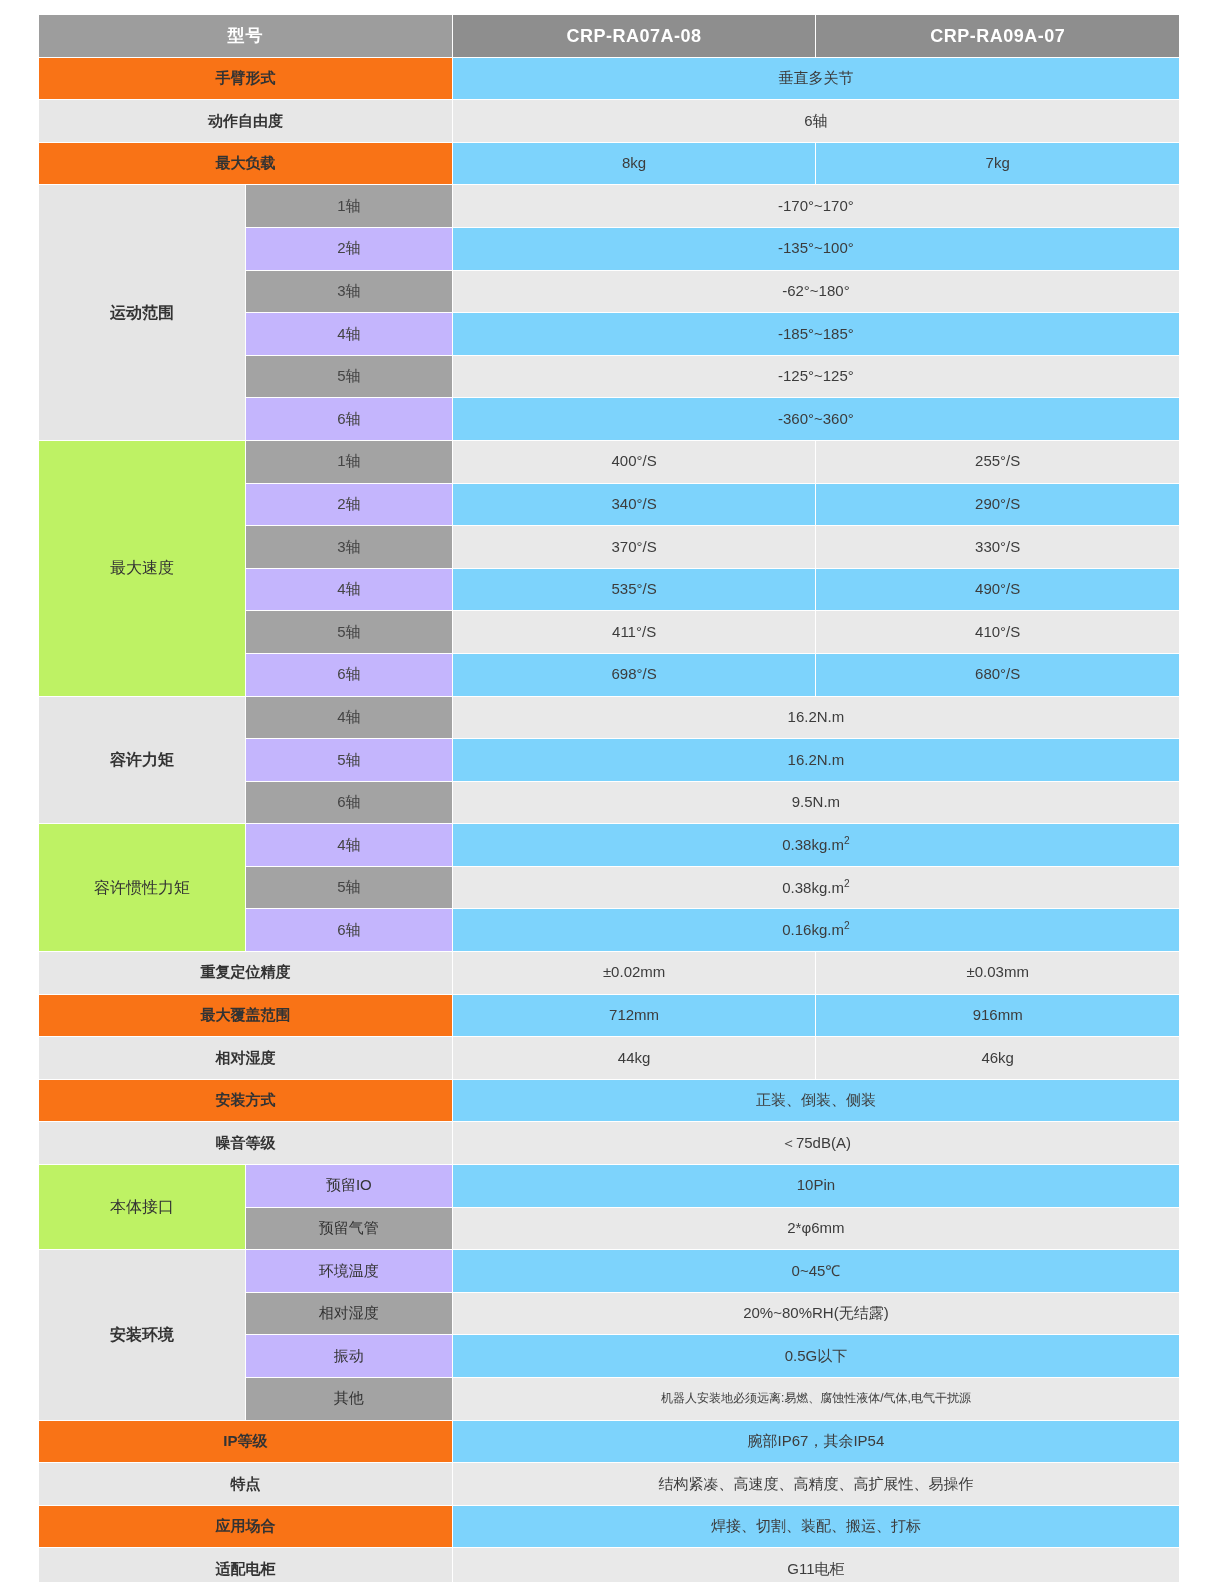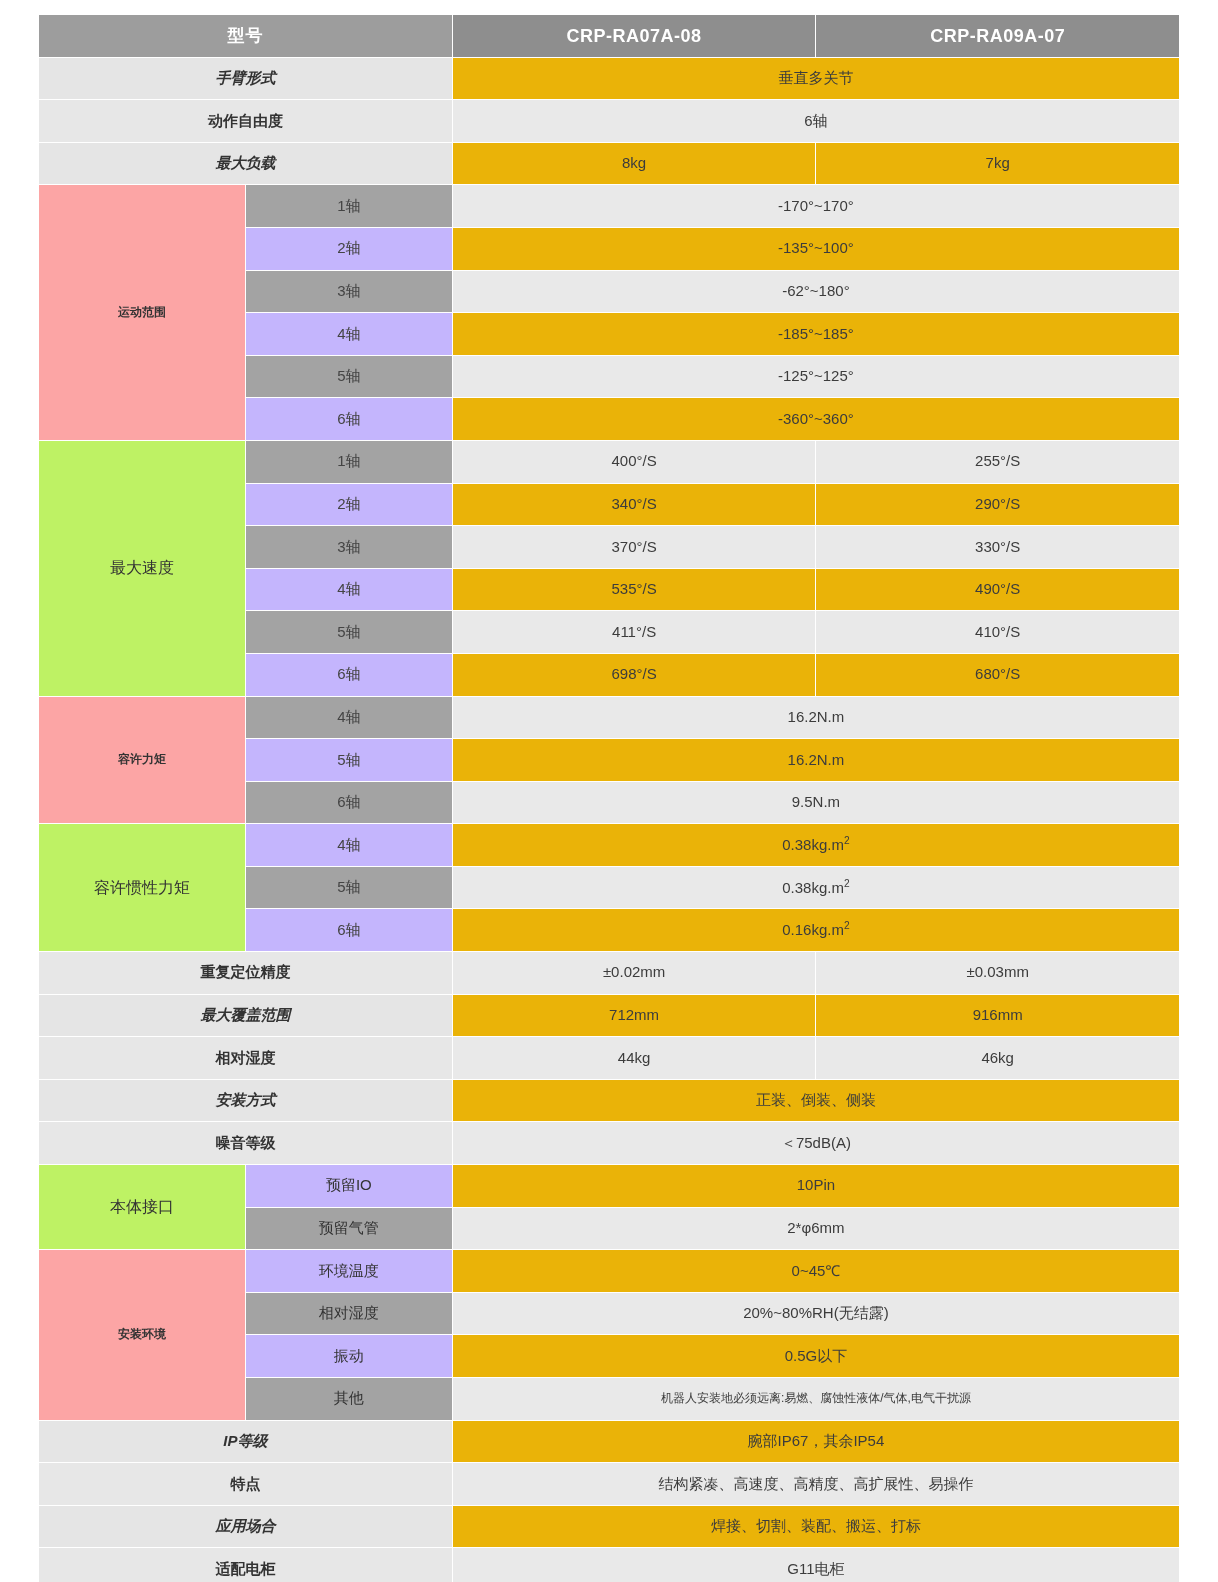--- a/index.html
+++ b/index.html
@@ -51,45 +51,44 @@
   }
   .hdr-model {
     background: #8e8e8e;
     color: #ffffff;
     font-weight: bold;
     font-size: 18px;
     letter-spacing: 0.5px;
     margin-left: 30px;
   }
   .lbl-light {
-    background: #e5e5e5;
-    font-weight: bold;
-    color: #333;
-    font-style: italic;
+    background: #f97316;
+    font-weight: bold;
+    color: #333;
   }
   .lbl-dark {
     background: #e7e7e7;
     font-weight: bold;
     color: #333;
   }
   .grp-dark {
-    background: #fca5a5;
-    font-weight: bold;
-    color: #333;
-    font-size: 12px;
+    background: #e5e5e5;
+    font-weight: bold;
+    color: #333;
+    font-size: 16px;
   }
   .grp-light {
     background: #bef264;
     font-weight: normal;
     color: #333;
     font-size: 16px;
   }
   .sub-light { background: #c4b5fd; color: #444; }
   .sub-dark  { background: #a3a3a3; color: #444; }
-  .val-light { background: #eab308; color: #3c3c3c; }
+  .val-light { background: #7dd3fc; color: #3c3c3c; }
   .val-dark  { background: #e9e9e9; color: #3c3c3c; }
 
   .sub-bold { font-weight: normal; color: #333; }
   sup { font-size: 0.68em; vertical-align: super; }
   .small-note { font-size: 12px; }
 </style>
 </head>
 <body>
 
 <div id="sheet">

